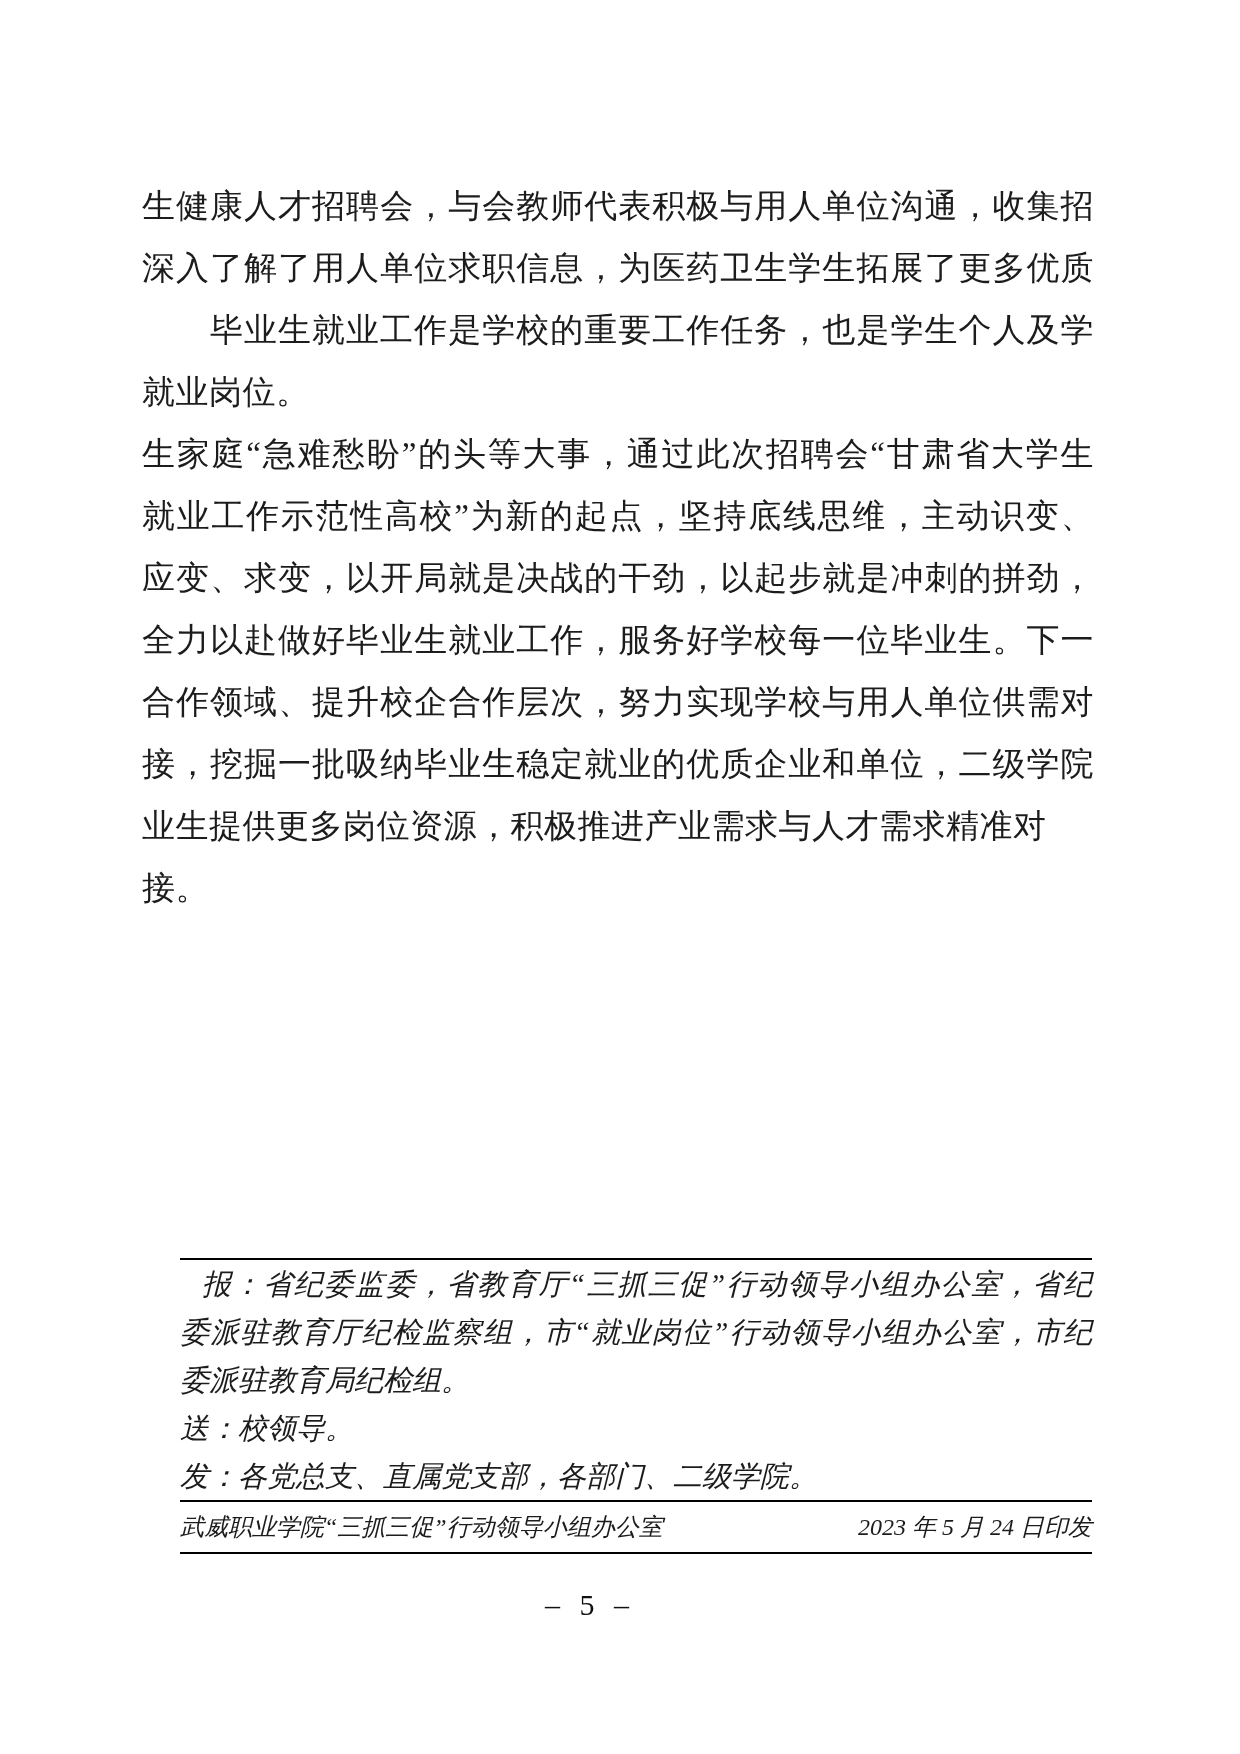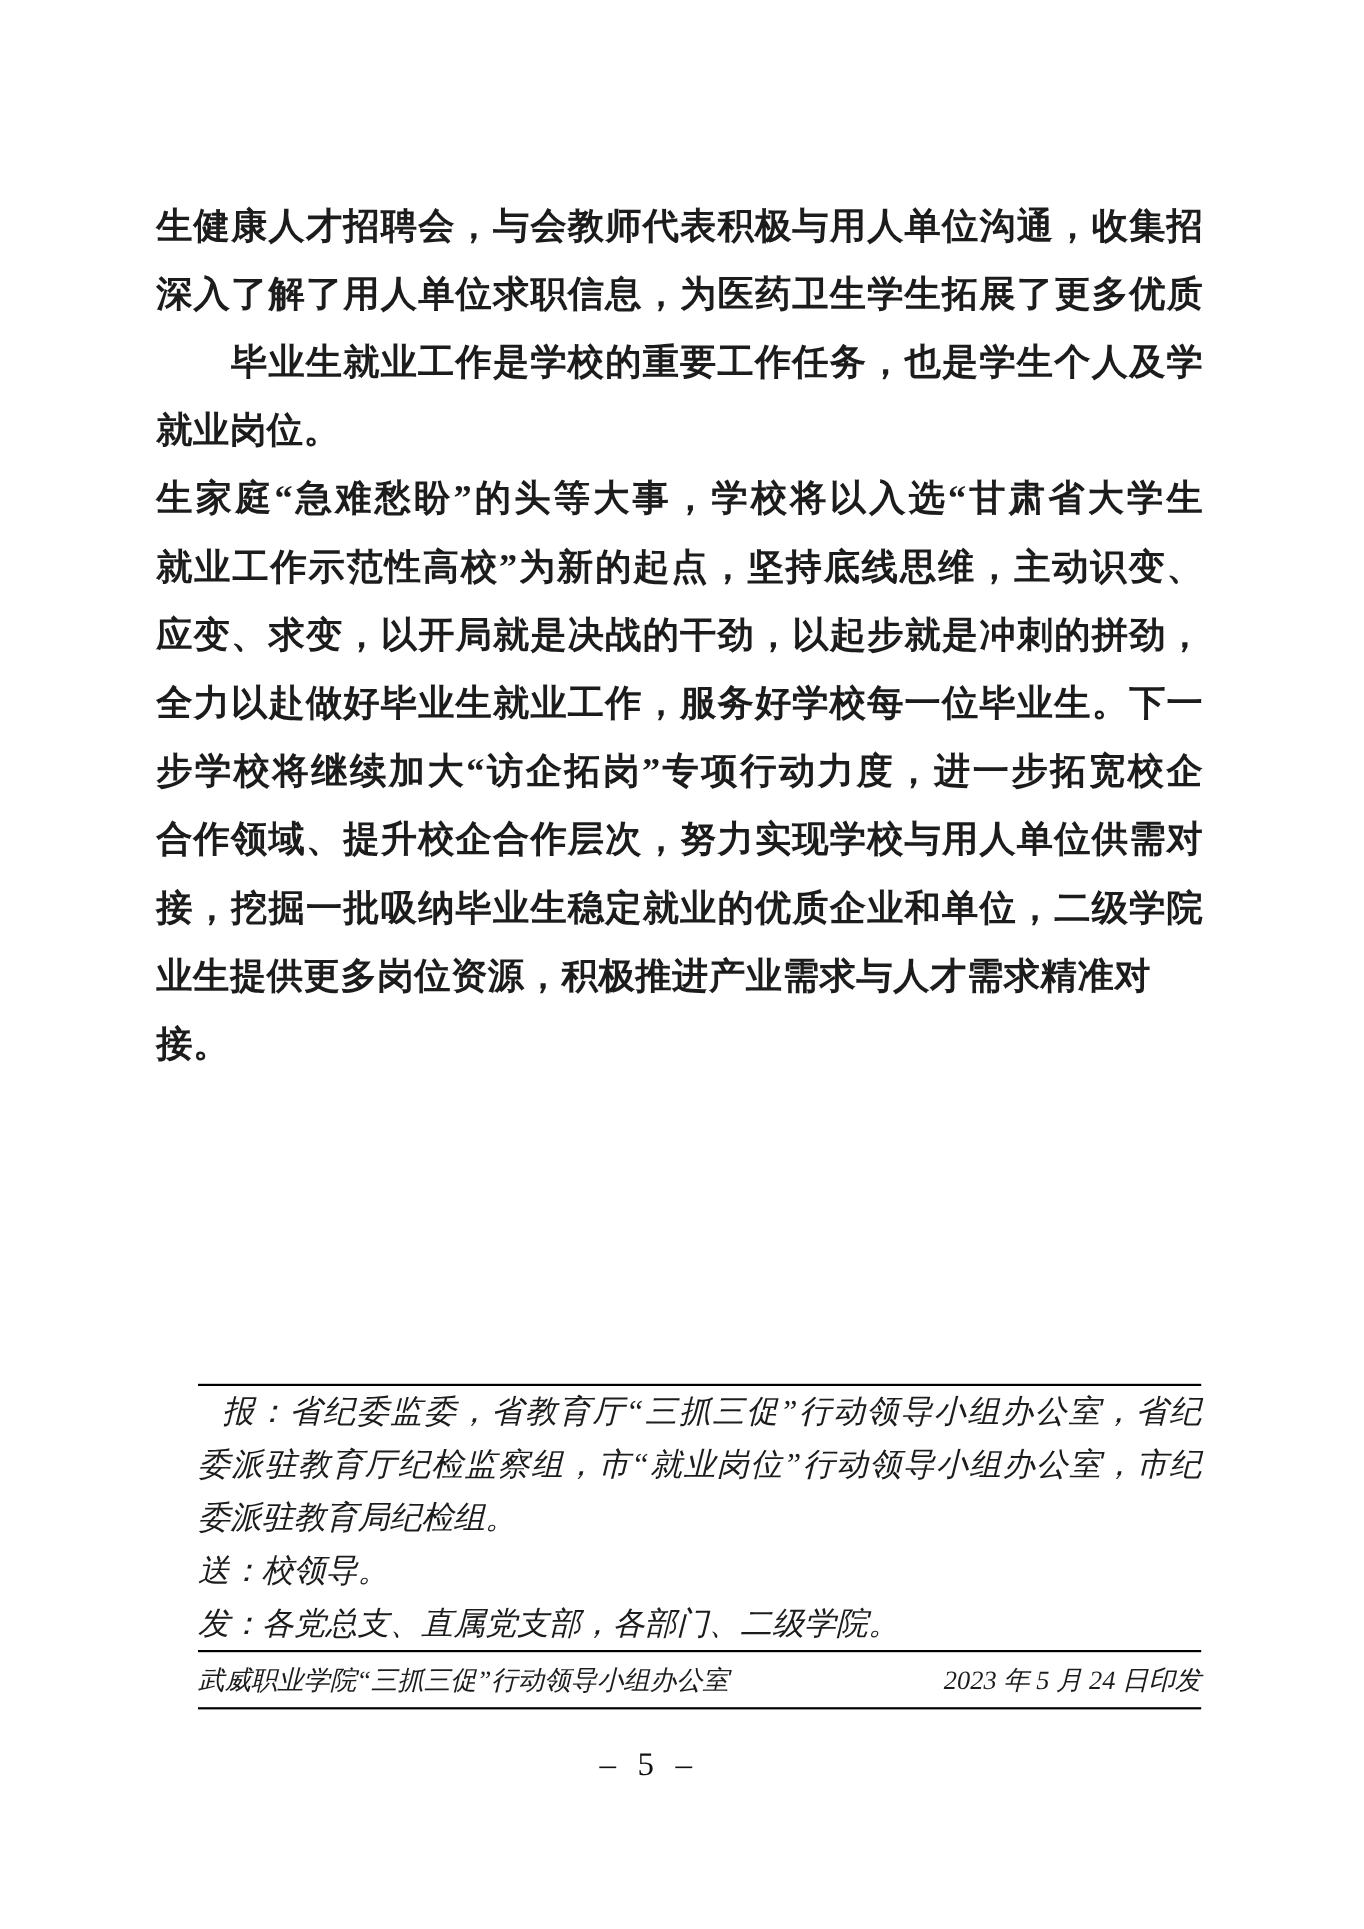--- a/index.html
+++ b/index.html
@@ -11,21 +11,20 @@
     background: #ffffff;
     color: #1c1c1c;
     font-family: "Liberation Serif", serif;
     overflow: hidden;
   }
   .content {
     position: absolute;
     left: 142px;
     top: 175px;
     width: 952px;
-    font-weight: bold;
   }
   .bline {
     font-size: 33px;
     height: 62px;
     line-height: 62px;
     white-space: normal;
     text-align: justify;
     text-align-last: justify;
     letter-spacing: 0.5px;
   }
@@ -82,25 +81,24 @@
 </head>
 <body>
 
 <div class="page">
 
   <div class="content">
     <div class="bline">生健康人才招聘会，与会教师代表积极与用人单位沟通，收集招</div>
     <div class="bline">深入了解了用人单位求职信息，为医药卫生学生拓展了更多优质</div>
     <div class="bline indent">毕业生就业工作是学校的重要工作任务，也是学生个人及学</div>
     <div class="bline para-end">就业岗位。</div>
-    <div class="bline">生家庭“急难愁盼”的头等大事，学校将以入选“甘肃省大学生</div>
+    <div class="bline">生家庭“急难愁盼”的头等大事，通过此次招聘会“甘肃省大学生</div>
     <div class="bline">就业工作示范性高校”为新的起点，坚持底线思维，主动识变、</div>
     <div class="bline">应变、求变，以开局就是决战的干劲，以起步就是冲刺的拼劲，</div>
     <div class="bline">全力以赴做好毕业生就业工作，服务好学校每一位毕业生。下一</div>
-    <div class="bline">步学校将继续加大“访企拓岗”专项行动力度，进一步拓宽校企</div>
     <div class="bline">合作领域、提升校企合作层次，努力实现学校与用人单位供需对</div>
     <div class="bline">接，挖掘一批吸纳毕业生稳定就业的优质企业和单位，二级学院</div>
     <div class="bline para-end">业生提供更多岗位资源，积极推进产业需求与人才需求精准对接。</div>
   </div>
 
   <div class="footer">
     <div class="rule"></div>
 
     <div class="dist-line just first">报：省纪委监委，省教育厅“三抓三促”行动领导小组办公室，省纪</div>
     <div class="dist-line just">委派驻教育厅纪检监察组，市“就业岗位”行动领导小组办公室，市纪</div>

